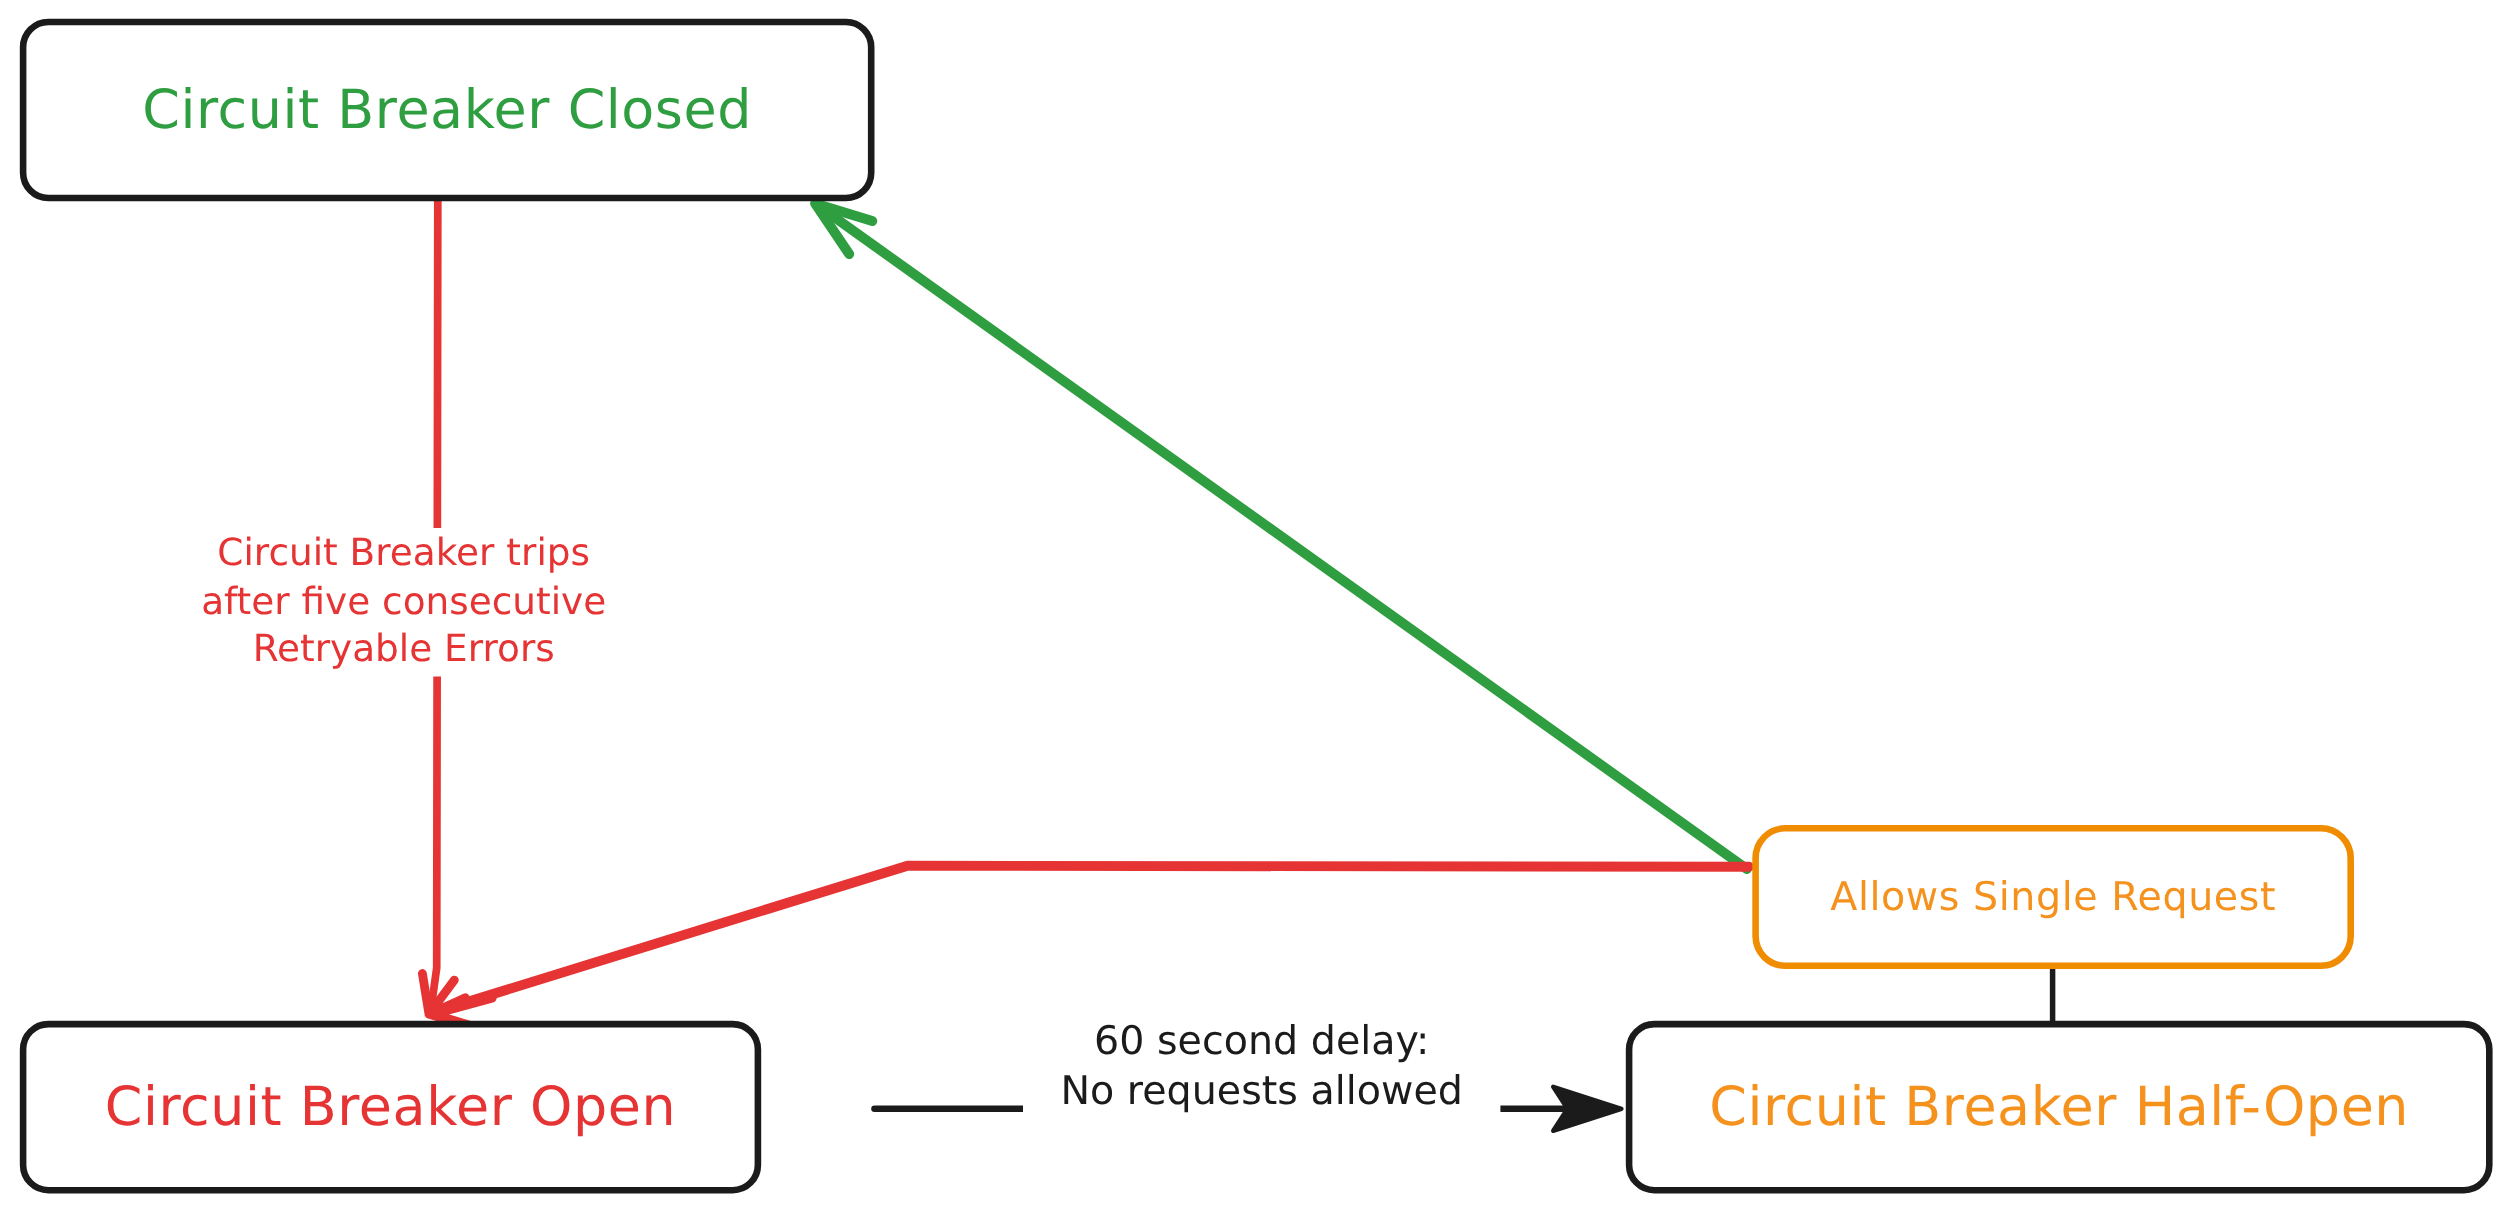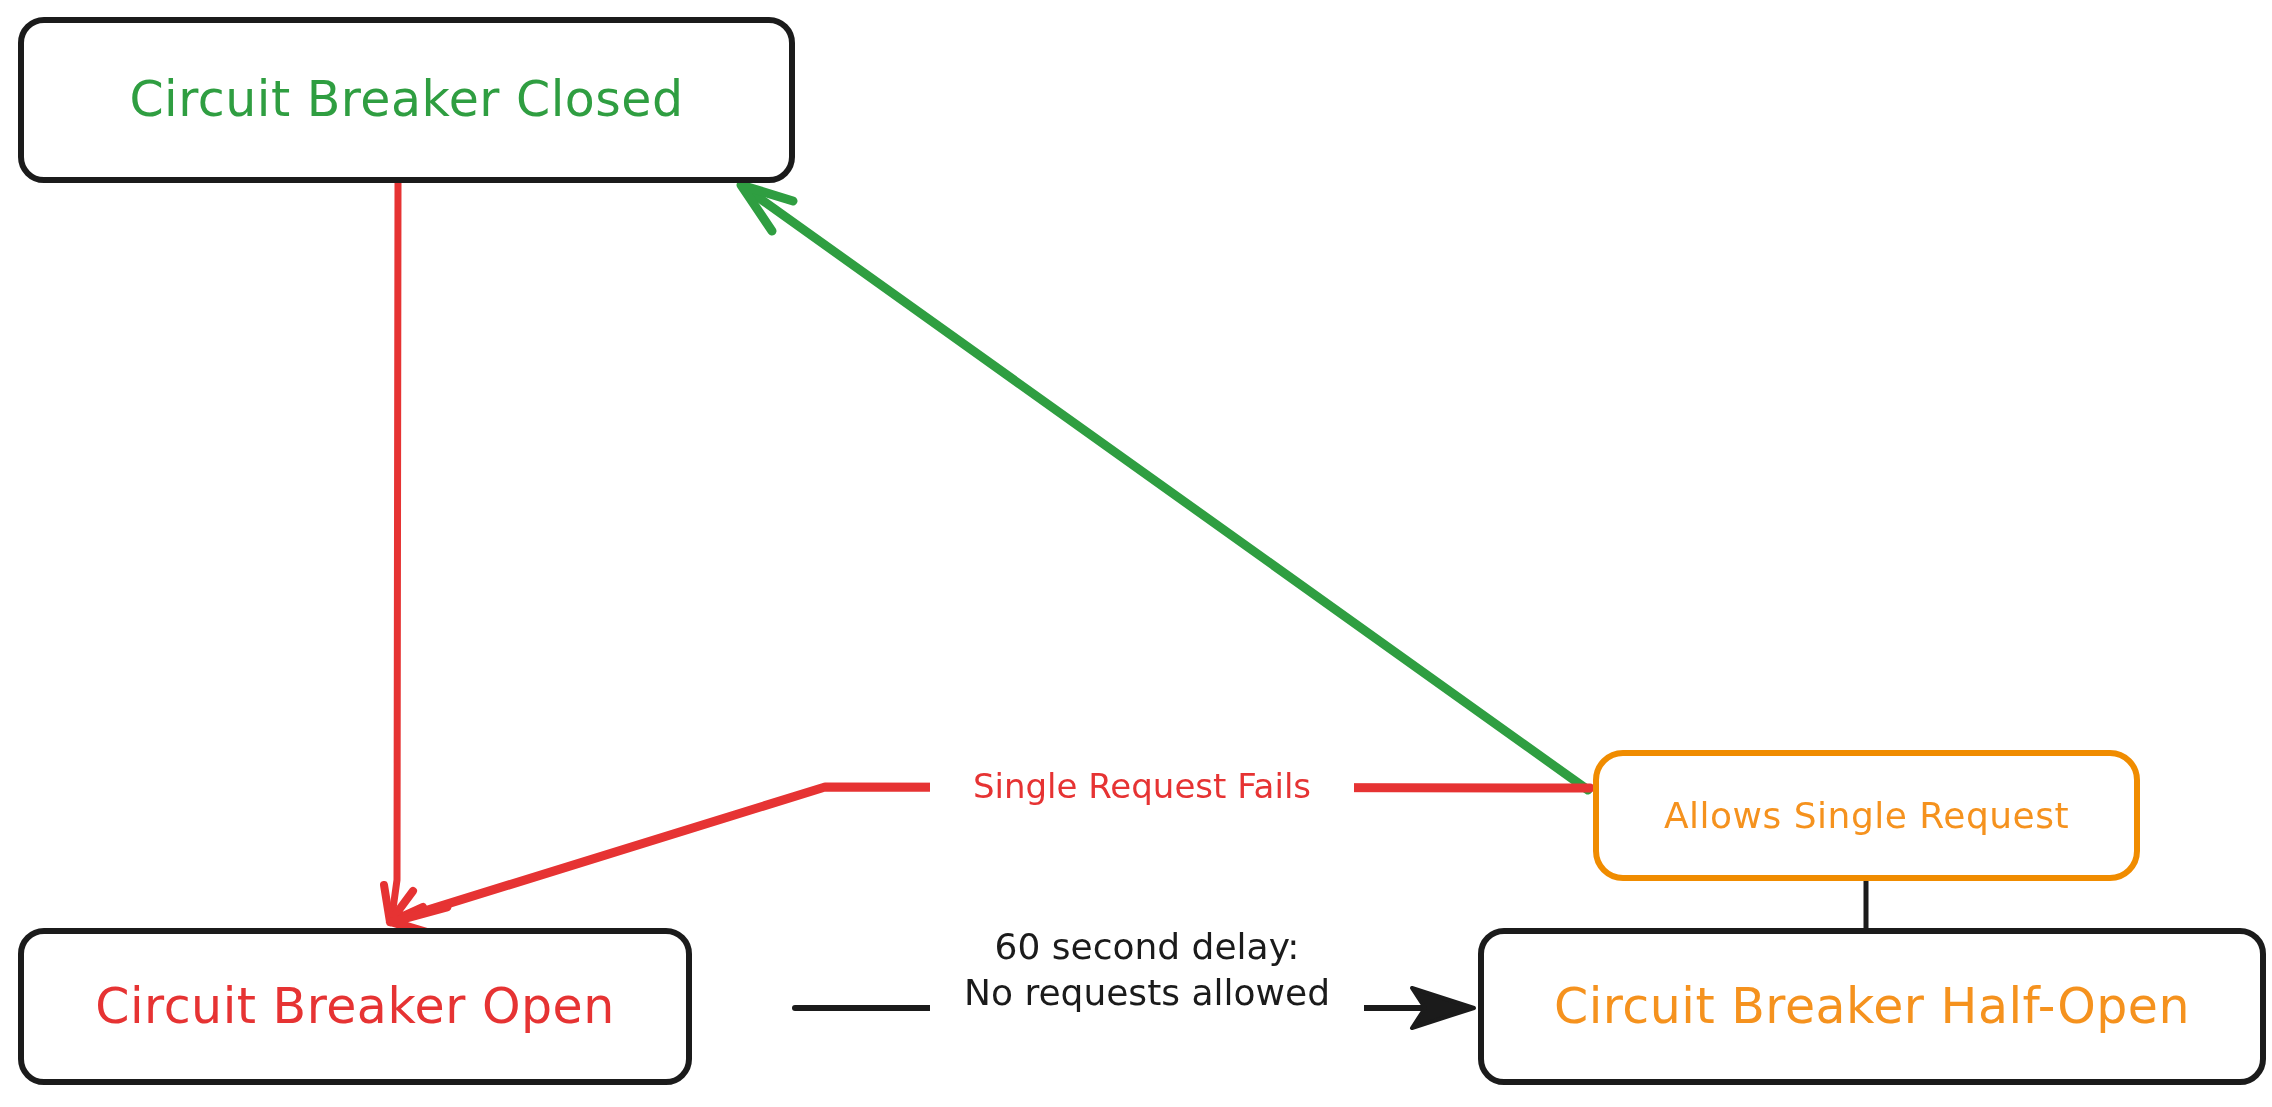--- a/index.html
+++ b/index.html
@@ -144,20 +144,22 @@
   </div>
 
   <div class="node node-black" id="node-halfopen">
     <span class="node-label">Circuit Breaker Half-Open</span>
   </div>
 
   <div class="node node-orange" id="node-allows">
     <span class="node-label">Allows Single Request</span>
   </div>
 
+  <div class="edge-label" id="label-trips">Circuit Breaker trips
+after five consecutive
+Retryable Errors</div>
 
 
-  <div class="edge-label" id="label-fails">Single Request Fails</div>
 
   <div class="edge-label" id="label-delay">60 second delay:
 No requests allowed</div>
 
 </div>
 
 </body></html>

